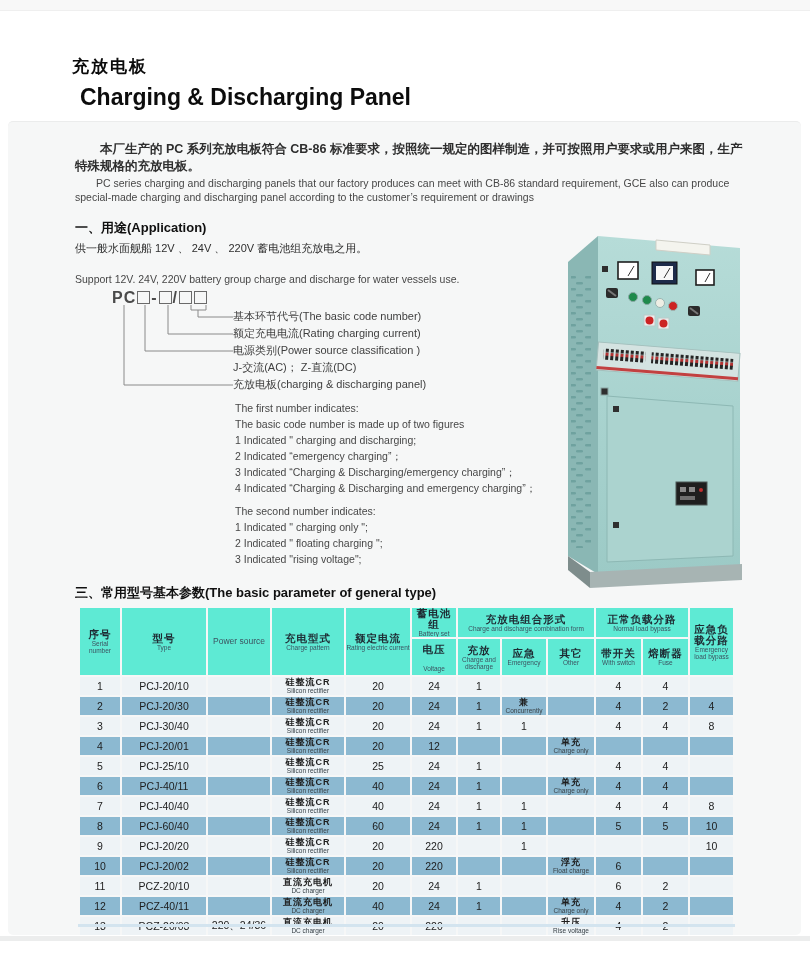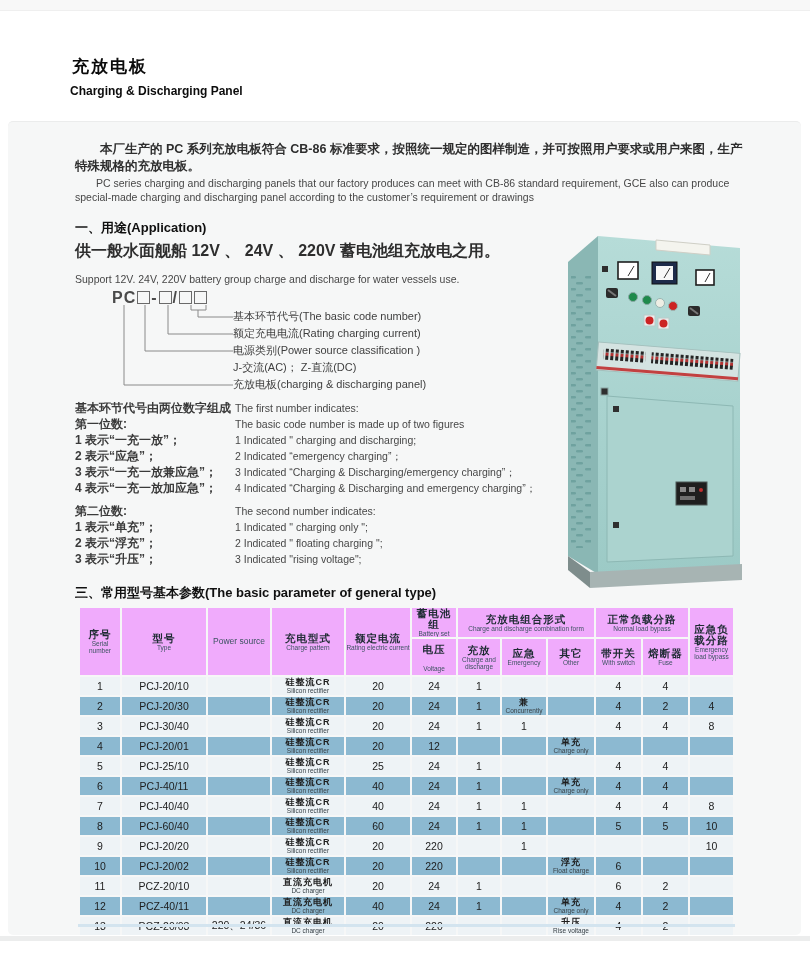--- a/index.html
+++ b/index.html
@@ -4,28 +4,28 @@
 <style>
   html,body{margin:0;padding:0;background:#fff;}
   .page{position:relative;width:810px;height:974px;background:#ffffff;
         font-family:"Liberation Sans","DejaVu Sans",sans-serif;overflow:hidden;color:#222;}
   .top-strip{position:absolute;left:0;top:0;width:810px;height:10px;background:#f8f8f8;border-bottom:1px solid #efefef;}
   .content-panel{position:absolute;left:8px;top:121px;width:793px;height:813px;background:#f6f7f7;border-radius:5px;border-top:1px solid #ebecec;}
   .bottom-strip{position:absolute;left:0;top:936px;width:810px;height:5px;background:#eceded;}
 
   .abs{position:absolute;}
   .title-cn{left:72px;top:55px;font-size:17px;font-weight:bold;letter-spacing:2px;color:#0c0c0c;}
-  .title-en{left:70px;top:84px;font-size:12px;font-weight:bold;color:#0c0c0c;}
+  .title-en{left:80px;top:84px;font-size:23px;font-weight:bold;color:#0c0c0c;}
 
   .intro-cn{left:75px;top:141px;width:674px;font-size:12.5px;line-height:17px;font-weight:bold;color:#2e2e2e;text-indent:2em;}
   .intro-en{left:75px;top:176px;width:660px;font-size:10.5px;line-height:14px;color:#474747;text-indent:2em;}
 
   .sec-h{font-size:13px;font-weight:bold;color:#101010;}
   .sec1-h{left:75px;top:219px;}
-  .app-cn{left:75px;top:241px;font-size:16px;font-weight:bold;color:#2e2e2e;}
+  .app-cn{left:75px;top:241px;font-size:11px;font-weight:normal;color:#2e2e2e;}
   .app-en{left:75px;top:273px;font-size:10.5px;color:#474747;}
   .sec2-h{left:75px;top:274px;}
   .sec3-h{left:75px;top:584px;}
 
   
   .code-line{left:112px;top:289px;font-size:16px;font-weight:bold;color:#4a4a4a;letter-spacing:1px;white-space:nowrap;}
   .code-box{display:inline-block;width:11px;height:11px;border:1.5px solid #6a6a6a;margin:0 1px;vertical-align:-1px;background:#f6f7f7;}
   .diagram-svg{left:112px;top:305px;}
   .code-label{left:233px;font-size:11px;color:#3f3f3f;white-space:nowrap;}
   .cl1{top:309px;} .cl2{top:326px;} .cl3{top:343px;} .cl4{top:360px;} .cl5{top:377px;}
@@ -35,21 +35,21 @@
   .rules-en{left:235px;top:400px;width:330px;}
   .rules-cn div{height:16px;line-height:16px;font-size:12px;font-weight:bold;color:#3a3a3a;white-space:nowrap;}
   .rules-en div{height:16px;line-height:16px;font-size:10.5px;color:#474747;white-space:nowrap;}
   .rule-gap{height:7px !important;}
 
   
   .cabinet{left:560px;top:220px;}
 
   
   .param-table{position:absolute;left:78px;top:606px;width:657px;border-collapse:separate;border-spacing:2px;table-layout:fixed;}
-  .param-table th{background:#f0abfc;padding:0;text-align:center;vertical-align:middle;overflow:hidden;}
+  .param-table th{background:#5eead4;padding:0;text-align:center;vertical-align:middle;overflow:hidden;}
   .param-table .h1 th{height:24px;}
   .param-table .h2 th{height:27px;}
   .param-table td{background:#eef3f6;padding:0;text-align:center;vertical-align:middle;height:18px;
                   font-size:10.5px;color:#1c1c1c;overflow:hidden;}
   .param-table tr.blue td{background:#8cb9d1;}
   .th-cn{font-size:10.5px;font-weight:bold;color:#1e2b33;line-height:11px;letter-spacing:1px;}
   .th-en{font-size:6.5px;font-weight:normal;color:#3c5360;line-height:7px;}
   .tcn{font-size:9px;font-weight:bold;line-height:9px;letter-spacing:1px;}
   .ten{font-size:6.5px;color:#394248;line-height:7px;}
   .table-underline{left:78px;top:924px;width:657px;height:3px;background:#d3e4ef;}
@@ -82,33 +82,20 @@
       <path d="M33,0 V46 H121"></path>
       <path d="M12,0 V80 H121"></path>
     </g>
   </svg>
   <div class="abs code-label cl1">基本环节代号(The basic code number)</div>
   <div class="abs code-label cl2">额定充电电流(Rating charging current)</div>
   <div class="abs code-label cl3">电源类别(Power source classification )</div>
   <div class="abs code-label cl4">J-交流(AC)； Z-直流(DC)</div>
   <div class="abs code-label cl5">充放电板(charging &amp; discharging panel)</div>
 
-  <div class="abs rules-cn">
-    <div>基本环节代号由两位数字组成</div>
-    <div>第一位数:</div>
-    <div>1 表示“一充一放”；</div>
-    <div>2 表示“应急”；</div>
-    <div>3 表示“一充一放兼应急”；</div>
-    <div>4 表示“一充一放加应急”；</div>
-    <div class="rule-gap"></div>
-    <div>第二位数:</div>
-    <div>1 表示“单充”；</div>
-    <div>2 表示“浮充”；</div>
-    <div>3 表示“升压”；</div>
-  </div>
 
   <div class="abs rules-en">
     <div>The first number indicates:</div>
     <div>The basic code number is made up of two figures</div>
     <div>1 Indicated " charging and discharging;</div>
     <div>2 Indicated “emergency charging”；</div>
     <div>3 Indicated  “Charging &amp; Discharging/emergency charging”；</div>
     <div>4 Indicated  “Charging &amp; Discharging and emergency charging”；</div>
     <div class="rule-gap"></div>
     <div>The second number indicates:</div>

